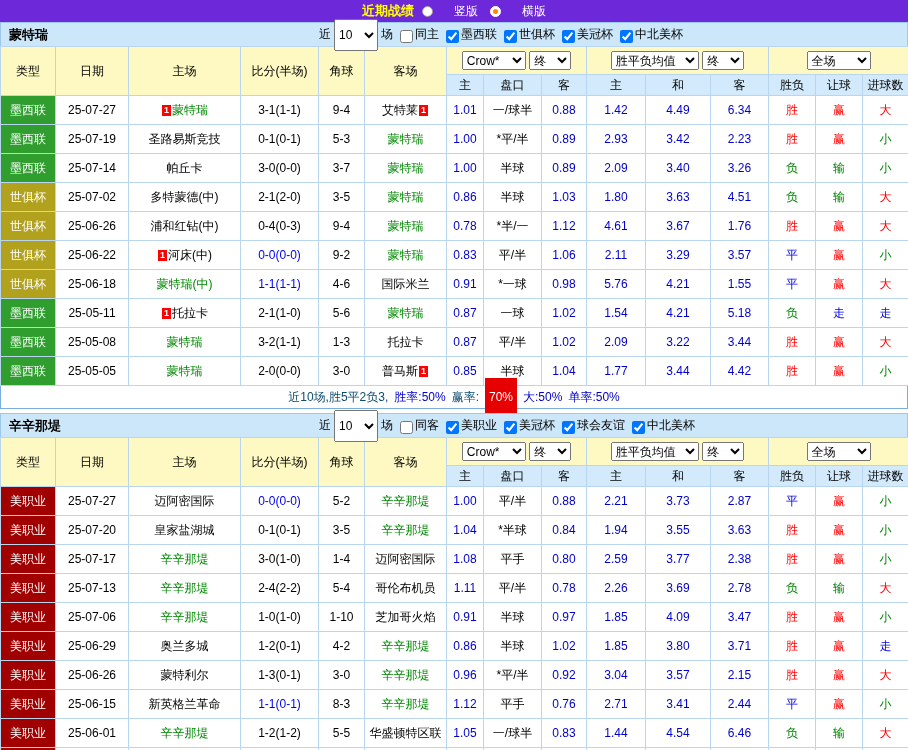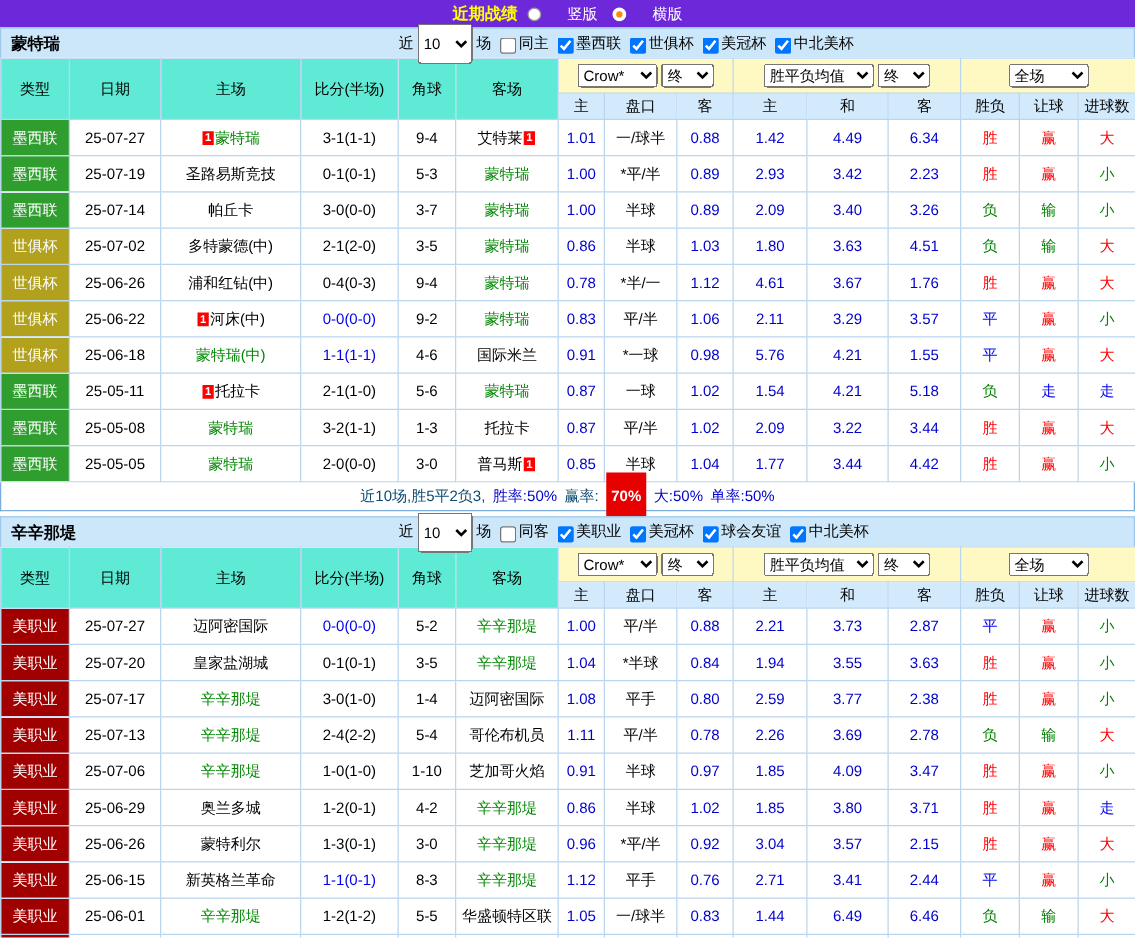--- a/index.html
+++ b/index.html
@@ -20,21 +20,21 @@
   .sec-header .team{font-weight:bold;font-size:13px}
   .sec-controls{position:absolute;left:318px;display:flex;align-items:center}
   .sec-controls select{font-size:12px;margin:0 3px;height:32px}
   .sel-count{width:44px}
   .cbs{display:flex;align-items:center}
   .cbs label{display:flex;align-items:flex-end;margin-left:7px;cursor:pointer}
   .cbs input{margin-right:2px;width:13px;height:13px}
   
   table.grid{border-collapse:collapse;table-layout:fixed;width:908px;border:1px solid #79aede}
   .grid th,.grid td{border:1px solid #b9d6ee;text-align:center;vertical-align:middle;font-weight:normal;overflow:hidden;white-space:nowrap;padding:0;font-size:12px}
-  .grid th.hdr{background:#5eead4}
+  .grid th.hdr{background:#fef9c3}
   .grid th.hdr2{background:#d2eafc;height:21px}
   .grid th.selrow{background:#fef9c3;height:28px}
   .grid th.selrow select{font-size:12px;height:19px}
   .sel-co{width:64px}
   .sel-fin{width:42px}
   .sel-avg{width:88px}
   .sel-scope{width:64px}
   .grid tbody td{height:29px}
   col.c1{width:55px}col.c2{width:73px}col.c3{width:112px}col.c4{width:78px}col.c5{width:46px}
   col.c6{width:82px}col.c7{width:37px}col.c8{width:58px}col.c9{width:45px}col.c10{width:59px}
@@ -47,21 +47,21 @@
   td.score-red{color:#000000}
   td.score-blue{color:#0000ee}
   td.odds{color:#0000cc}
   td.line{color:#000}
   td.res-r{color:#ff0000}
   td.res-g{color:#008000}
   td.res-b{color:#0000ee}
   .card{display:inline-block;background:#ff0000;color:#fff;font-size:9px;line-height:11px;width:9px;height:11px;font-weight:bold;vertical-align:1px;margin:0 1px;text-align:center}
   
   .summary{height:23px;border:1px solid #79aede;border-top:none;display:flex;align-items:center;justify-content:center;gap:6px;background:#fff}
-  .badge70{background:#e60000;color:#fff;padding:12px 4px;font-weight:bold}
+  .badge70{background:#e60000;color:#fff;padding:12px 4px;font-weight:normal}
   .sum-blue{color:#0000cc}
   .sum-plain{color:#0c4a6e}
 </style>
 </head>
 <body>
 
 <div class="topbar">
   <span class="title">近期战绩</span>
   <span class="radio-group" id="radio-group">
       <span class="radio-opt">
@@ -561,21 +561,21 @@
           <td class="lg-red">美职业</td>
           <td>25-06-01</td>
           <td><span class="team-focus">辛辛那堤</span></td>
           <td class="score-red">1-2(1-2)</td>
           <td>5-5</td>
           <td><span>华盛顿特区联</span></td>
           <td class="odds">1.05</td>
           <td class="line">一/球半</td>
           <td class="odds">0.83</td>
           <td class="odds">1.44</td>
-          <td class="odds">6.49</td>
+          <td class="odds">4.54</td>
           <td class="odds">6.46</td>
           <td class="res-g">负</td>
           <td class="res-g">输</td>
           <td class="res-r">大</td>
         </tr>
         <tr>
           <td class="lg-red">美职业</td>
           <td>25-05-29</td>
           <td></td>
           <td class="score-blue">3-3(2-0)</td>

